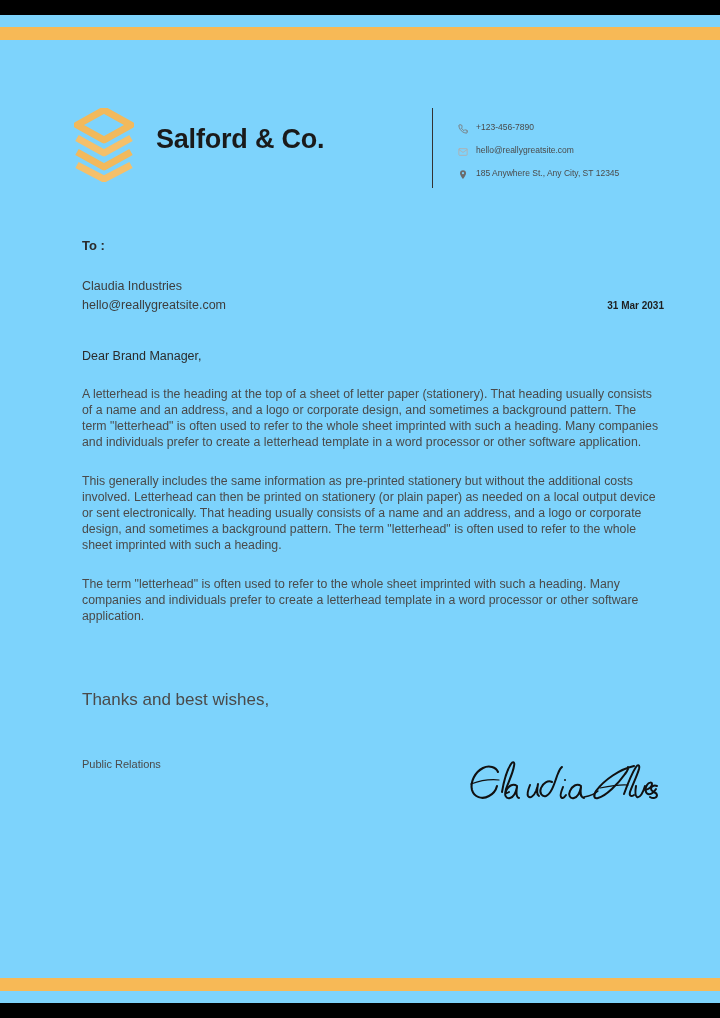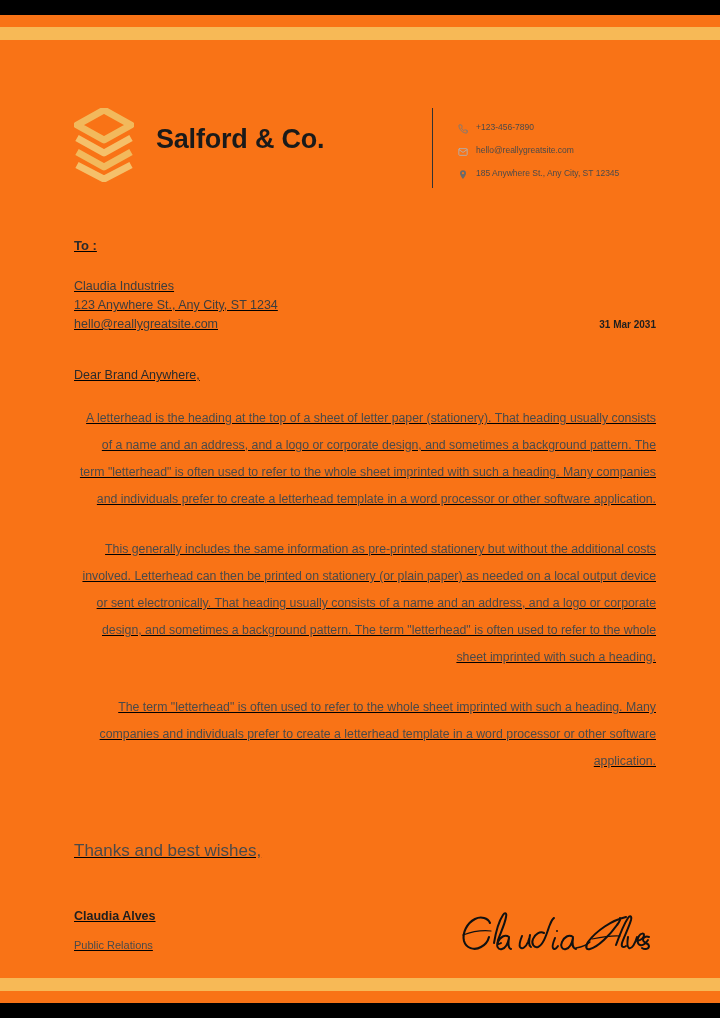--- a/index.html
+++ b/index.html
@@ -4,21 +4,21 @@
 <style>
   html, body {
     margin: 0;
     padding: 0;
     background: #ffffff;
   }
   .page {
     position: relative;
     width: 720px;
     height: 1018px;
-    background: #f97316;
+    background: #7dd3fc;
     overflow: hidden;
     font-family: "Liberation Sans", sans-serif;
     -webkit-font-smoothing: antialiased;
   }
 
   
   .band-black-top {
     position: absolute;
     left: 0; top: 0;
     width: 720px; height: 15px;
@@ -92,23 +92,22 @@
   .contact-text {
     font-size: 8.5px;
     line-height: 11.5px;
     color: #4a4a4a;
     max-width: 160px;
   }
 
   
   .body-wrap {
     position: absolute;
-    left: 74px; top: 238px;
+    left: 82px; top: 238px;
     width: 582px;
-    text-decoration: underline;
   }
   .to-label {
     font-size: 13px;
     font-weight: bold;
     color: #2b2b2b;
     margin-bottom: 24px;
   }
   .recipient-block {
     position: relative;
     font-size: 12.5px;
@@ -128,23 +127,23 @@
   }
   .salutation {
     margin-top: 34px;
     font-size: 12.5px;
     font-weight: normal;
     color: #2b2b2b;
   }
   .para {
     margin-top: 23px;
     font-size: 12.3px;
-    line-height: 27px;
-    color: #4a4a4a;
-    text-align: right;
+    line-height: 16px;
+    color: #4a4a4a;
+    text-align: left;
   }
   .closing {
     margin-top: 66px;
     font-size: 17px;
     color: #4a4a4a;
   }
 
   .sign-block {
     position: relative;
     margin-top: 48px;
@@ -227,35 +226,33 @@
 
     </div>
   </div>
 
   <div class="body-wrap">
 
     <div class="to-label">To :</div>
 
     <div class="recipient-block">
       <span class="recipient-line">Claudia Industries</span>
-      <span class="recipient-line">123 Anywhere St., Any City, ST 1234</span>
       <span class="recipient-line">hello@reallygreatsite.com</span>
       <span class="letter-date">31 Mar 2031</span>
     </div>
 
-    <div class="salutation">Dear Brand Anywhere,</div>
+    <div class="salutation">Dear Brand Manager,</div>
 
     <p class="para">A letterhead is the heading at the top of a sheet of letter paper (stationery). That heading usually consists of a name and an address, and a logo or corporate design, and sometimes a background pattern. The term "letterhead" is often used to refer to the whole sheet imprinted with such a heading. Many companies and individuals prefer to create a letterhead template in a word processor or other software application.</p>
     <p class="para">This generally includes the same information as pre-printed stationery but without the additional costs involved. Letterhead can then be printed on stationery (or plain paper) as needed on a local output device or sent electronically. That heading usually consists of a name and an address, and a logo or corporate design, and sometimes a background pattern. The term "letterhead" is often used to refer to the whole sheet imprinted with such a heading.</p>
     <p class="para">The term "letterhead" is often used to refer to the whole sheet imprinted with such a heading. Many companies and individuals prefer to create a letterhead template in a word processor or other software application.</p>
 
     <div class="closing">Thanks and best wishes,</div>
 
     <div class="sign-block">
-      <div class="signer-name">Claudia Alves</div>
       <div class="signer-title">Public Relations</div>
 
       <div class="signature-script">
         <svg width="200" height="56" viewBox="0 0 200 56" xmlns="http://www.w3.org/2000/svg">
           <g fill="none" stroke="#111111" stroke-linecap="round" stroke-linejoin="round">
 
             <path d="M34 16c-2-5-9-7-15-4-8 4-13 14-11 22 2 7 10 10 17 6 4-2 7-6 8-10" stroke-width="2.1"></path>
             <path d="M7 28c8-3 18-5 28-4" stroke-width="1.2"></path>
 
             <path d="M38 36c2-12 5-22 9-28 2-3 4-2 3 2-1 7-6 17-8 23-1 4 0 5 3 3" stroke-width="2"></path>

